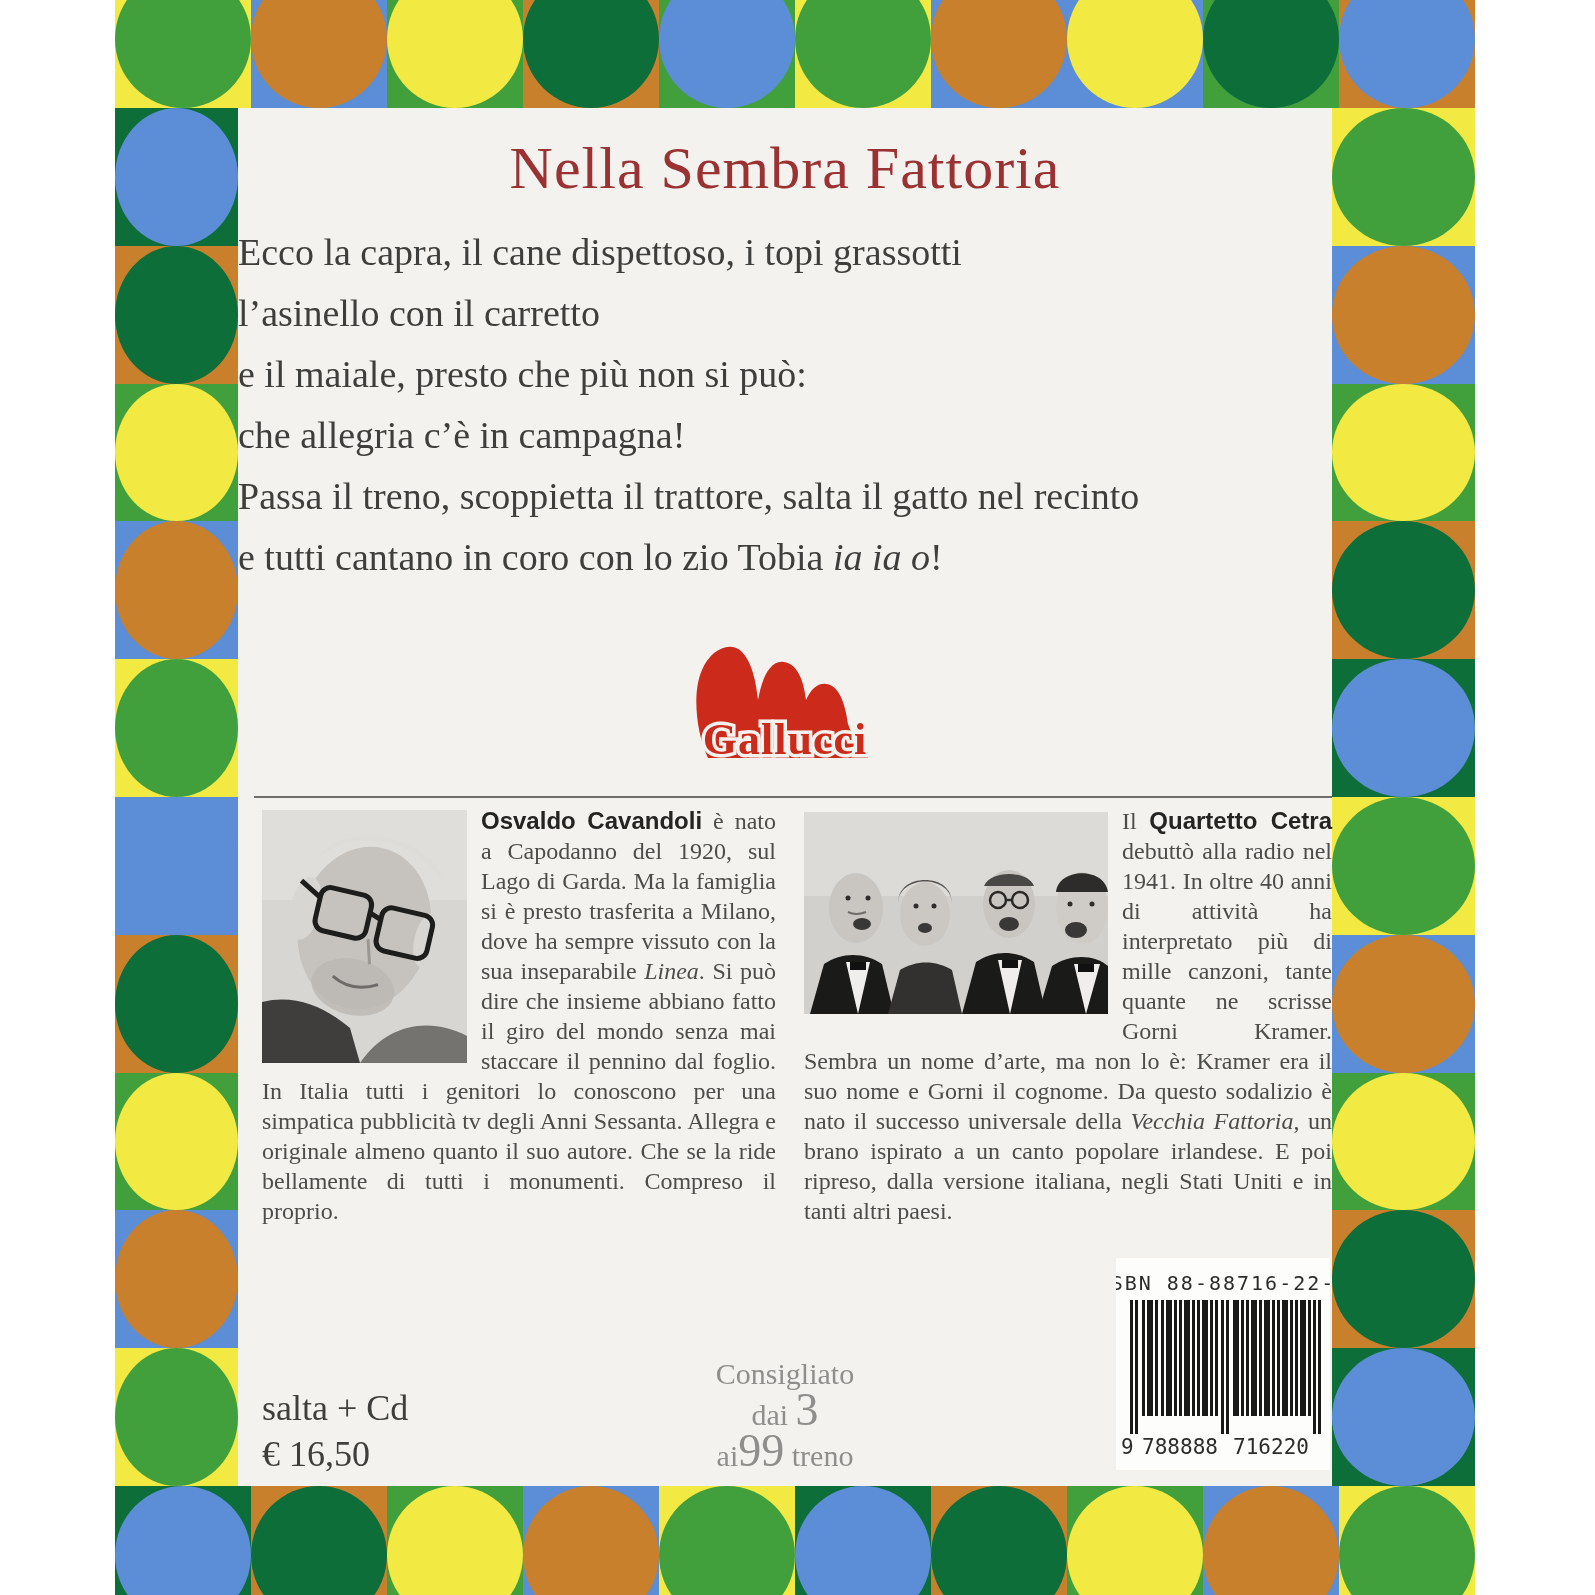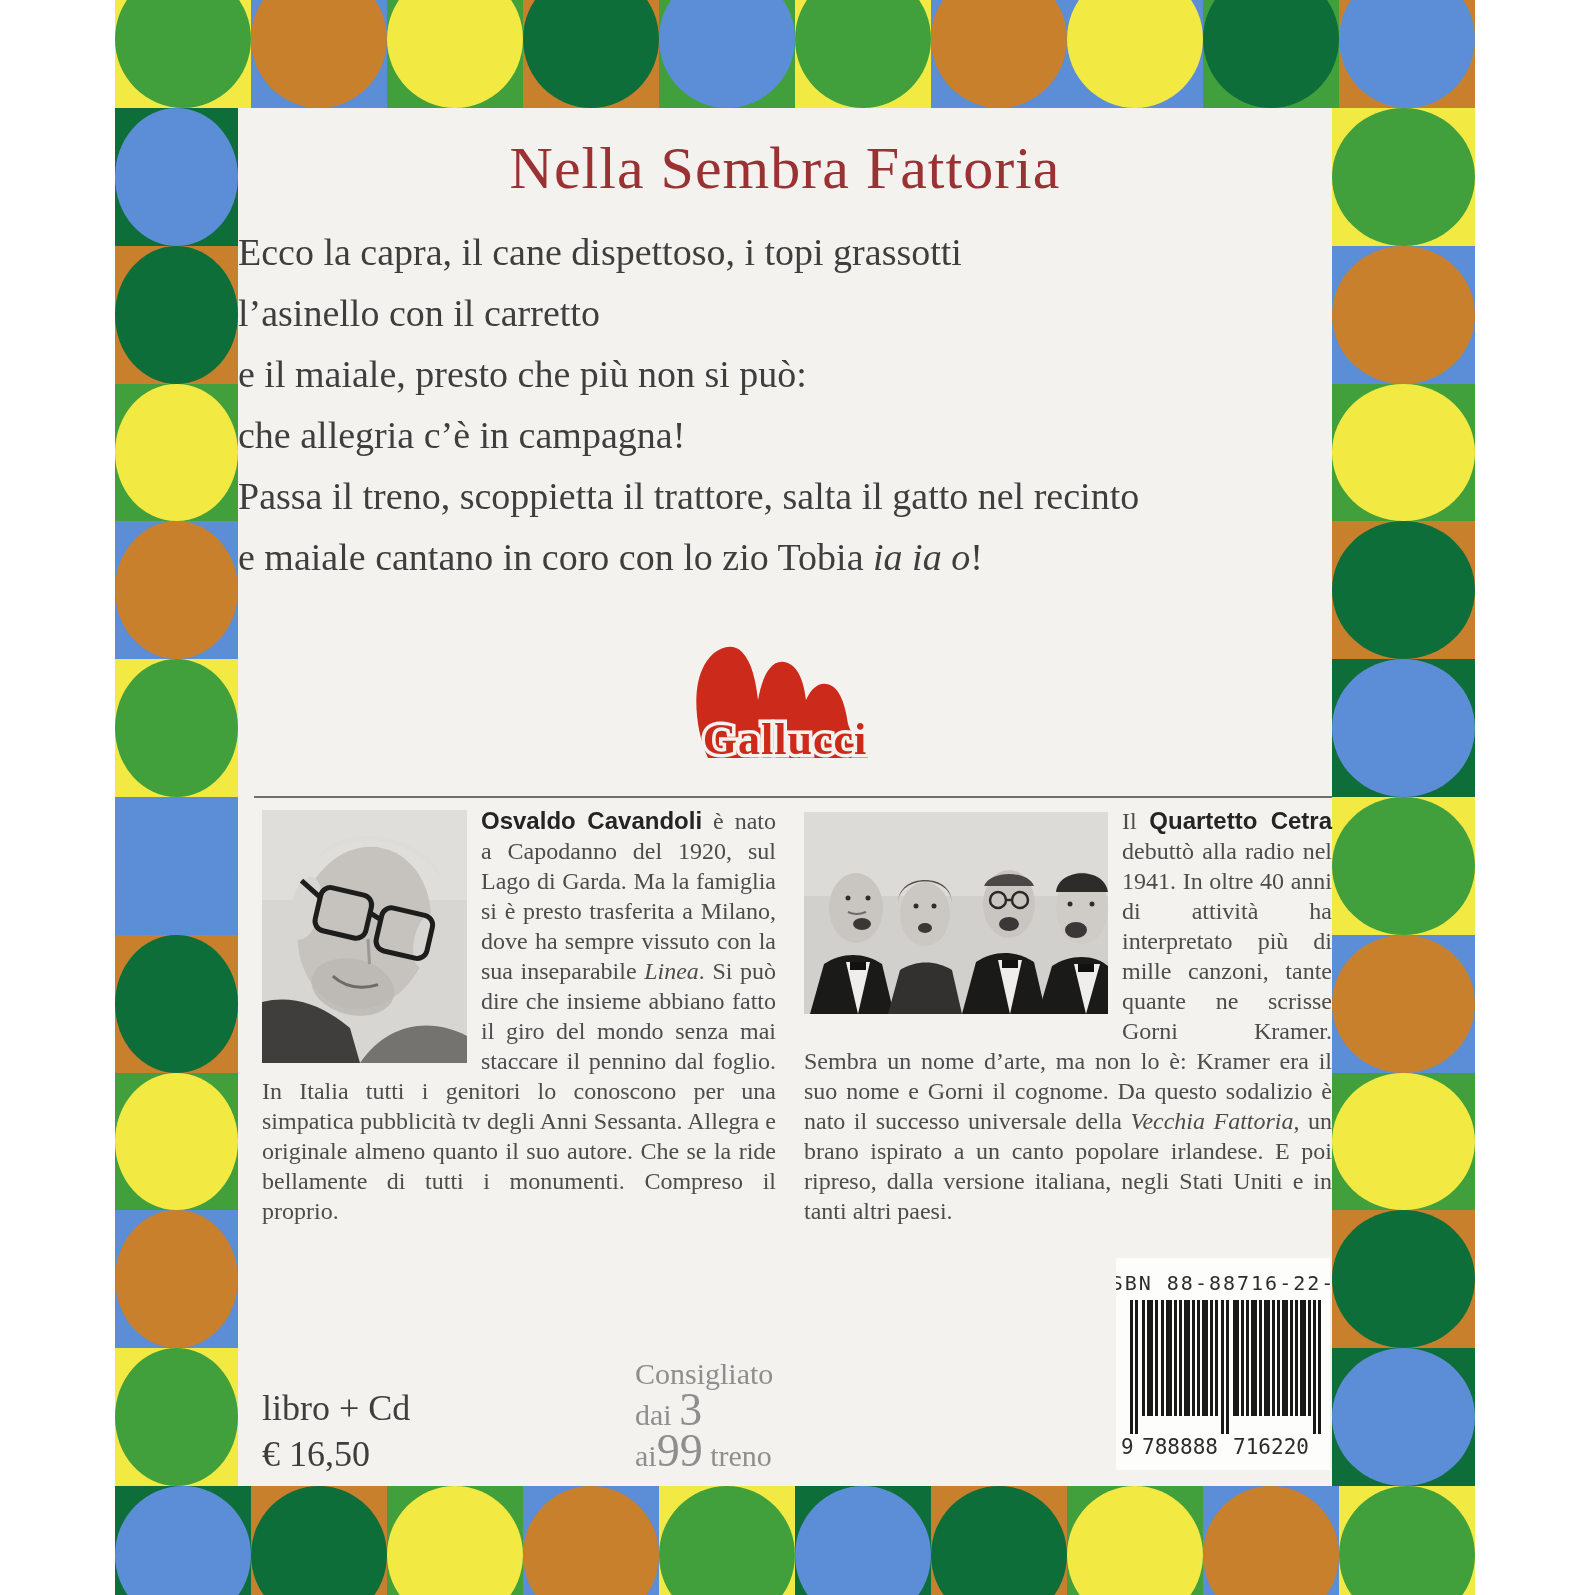--- a/index.html
+++ b/index.html
@@ -44,21 +44,21 @@
   .bios{position:absolute;top:698px;left:24px;width:1070px;display:flex;}
   .bio{font-size:24px;line-height:30px;text-align:justify;color:#4c4c4a;}
   .bio .name{font-family:"Liberation Sans","DejaVu Sans",sans-serif;font-weight:bold;font-size:24px;color:#242422;margin-top:40px;}
   .bio .it{font-style:italic;}
   .bio-left{width:514px;margin-right:28px;}
   .bio-right{width:528px;}
   .photoL{float:left;width:205px;height:253px;margin:4px 14px 6px 0;}
   .photoR{float:left;width:304px;height:202px;margin:6px 14px 8px 0;}
 
   .price{position:absolute;left:24px;top:1277px;font-size:36px;line-height:46px;color:#3e3e3c;}
-  .age{position:absolute;left:397px;top:1248px;width:300px;text-align:left;color:#8e8e8c;}
+  .age{position:absolute;left:397px;top:1248px;width:300px;text-align:center;color:#8e8e8c;}
   .age .l1{font-size:30px;line-height:36px;}
   .age .l2,.age .l3{font-size:30px;line-height:36px;}
   .age .big{font-size:46px;}
   .barcode{position:absolute;left:878px;top:1150px;width:214px;height:212px;background:#fdfdfb;}
   .bc-text{font-family:"DejaVu Sans Mono","Liberation Mono",monospace;fill:#2c2c2a;}
 </style>
 </head>
 <body>
 
 <div class="book">
@@ -194,21 +194,21 @@
   <div class="panel">
 
     <div class="title">Nella Sembra Fattoria</div>
 
     <div class="poem">
       <div>Ecco la capra, il cane dispettoso, i topi grassotti</div>
       <div>l’asinello con il carretto</div>
       <div>e il maiale, presto che più non si può:</div>
       <div>che allegria c’è in campagna!</div>
       <div>Passa il treno, scoppietta il trattore, salta il gatto nel recinto</div>
-      <div><span>e maiale cantano in coro con lo zio Tobia </span><span class="it">ia ia o</span><span>!</span></div>
+      <div><span>e tutti cantano in coro con lo zio Tobia </span><span class="it">ia ia o</span><span>!</span></div>
     </div>
 
     <svg class="logo" viewBox="0 0 190 140">
       <path fill="#cc2a1a" d="M18,126 C6,100 2,60 12,38 C20,18 40,8 52,20 C62,30 66,50 68,68
            C72,46 80,28 94,30 C108,32 114,50 116,68
            C122,54 132,48 142,54 C152,60 156,78 158,92
            C162,104 170,114 178,122 L178,126 Z"></path>
       <text class="logo-text" x="95" y="122" text-anchor="middle">Gallucci</text>
     </svg>
 
@@ -284,21 +284,21 @@
             <ellipse cx="272" cy="118" rx="11" ry="8" fill="#3a3836"></ellipse>
             <circle cx="266" cy="92" r="2.5" fill="#2f2d2b"></circle>
               <circle cx="288" cy="92" r="2.5" fill="#2f2d2b"></circle>
           </g>
         </svg>
         <span>Il </span><span class="name">Quartetto Cetra</span><span> debuttò alla radio nel 1941. In oltre 40 anni di attività ha interpretato più di mille canzoni, tante quante ne scrisse Gorni Kramer. Sembra un nome d’arte, ma non lo è: Kramer era il suo nome e Gorni il cognome. Da questo sodalizio è nato il successo universale della </span><span class="it">Vecchia Fattoria</span><span>, un brano ispirato a un canto popolare irlandese. E poi ripreso, dalla versione italiana, negli Stati Uniti e in tanti altri paesi.</span>
       </div>
     </div>
 
     <div class="price">
-      <div>libro + Cd</div>
+      <div>salta + Cd</div>
       <div>€ 16,50</div>
     </div>
 
     <div class="age">
       <div class="l1">Consigliato</div>
       <div class="l2"><span>dai</span> <span class="big">3</span></div>
       <div class="l3"><span>ai</span><span class="big">99</span> <span>treno</span></div>
     </div>
 
     <div class="barcode">

